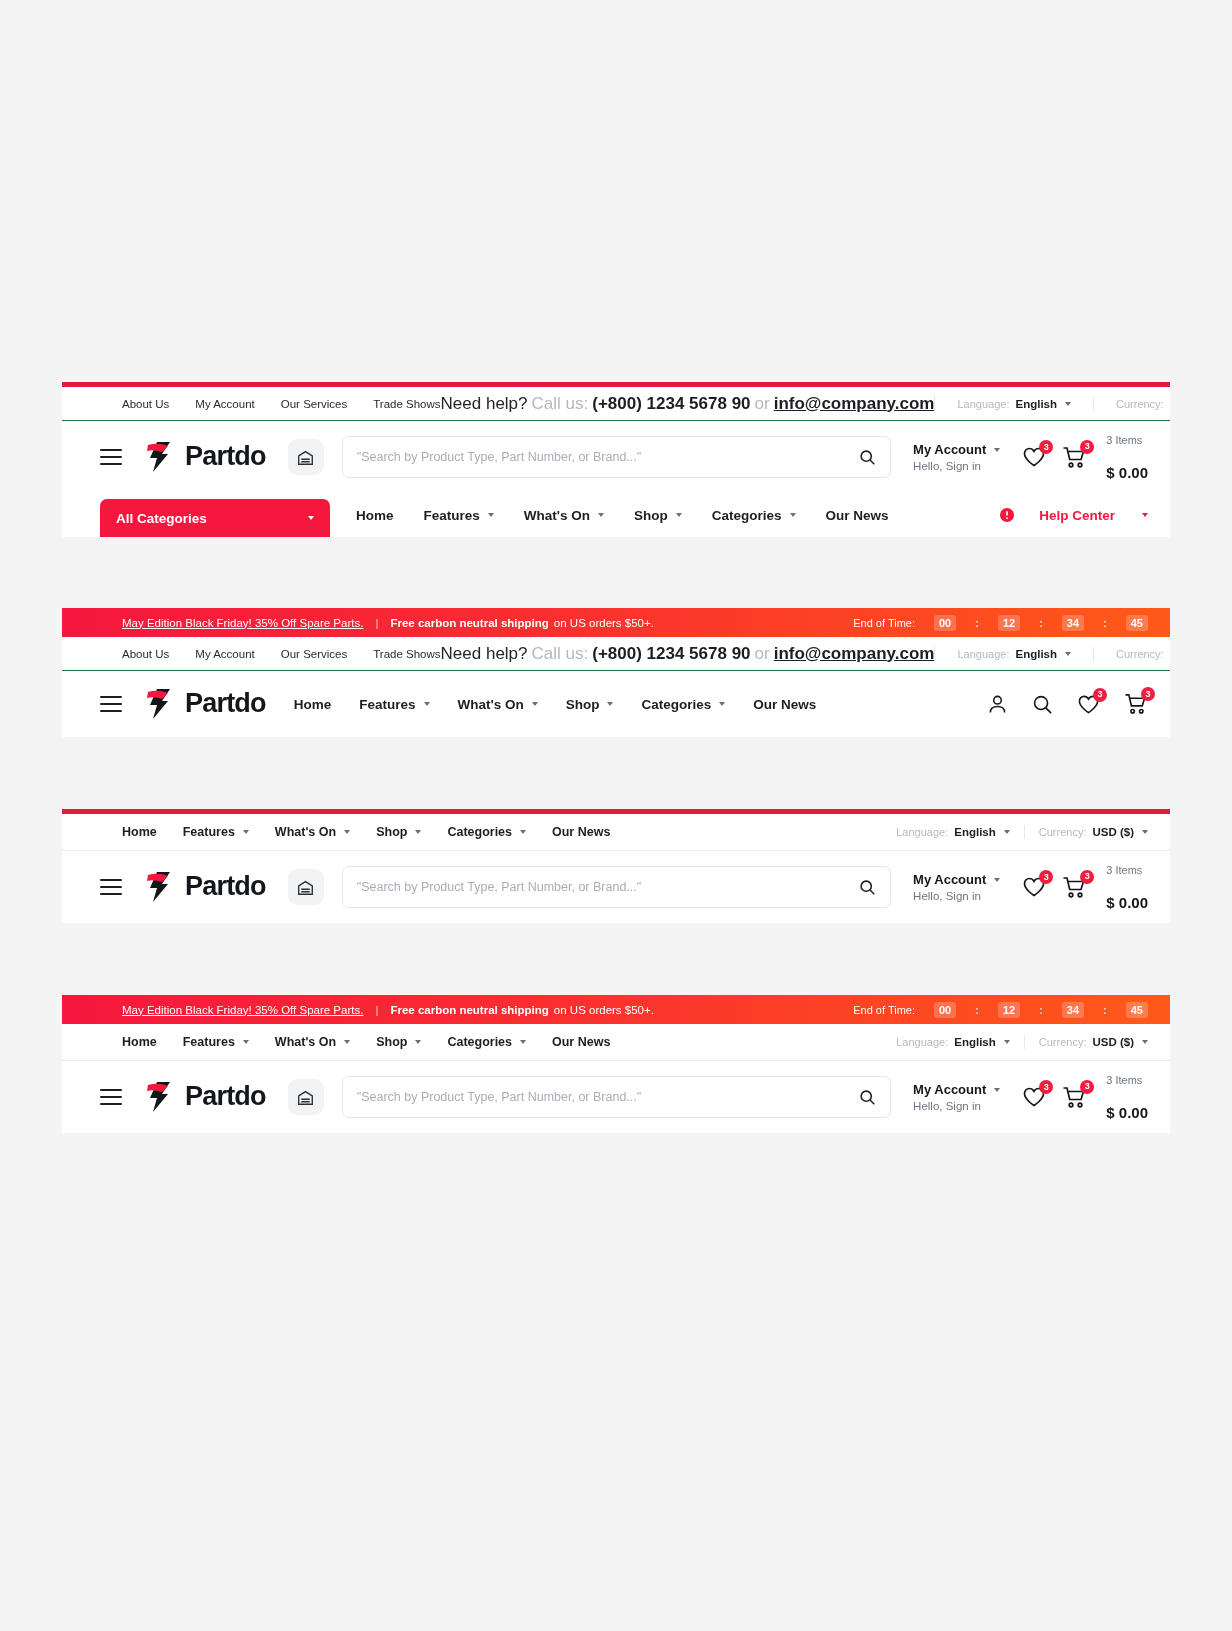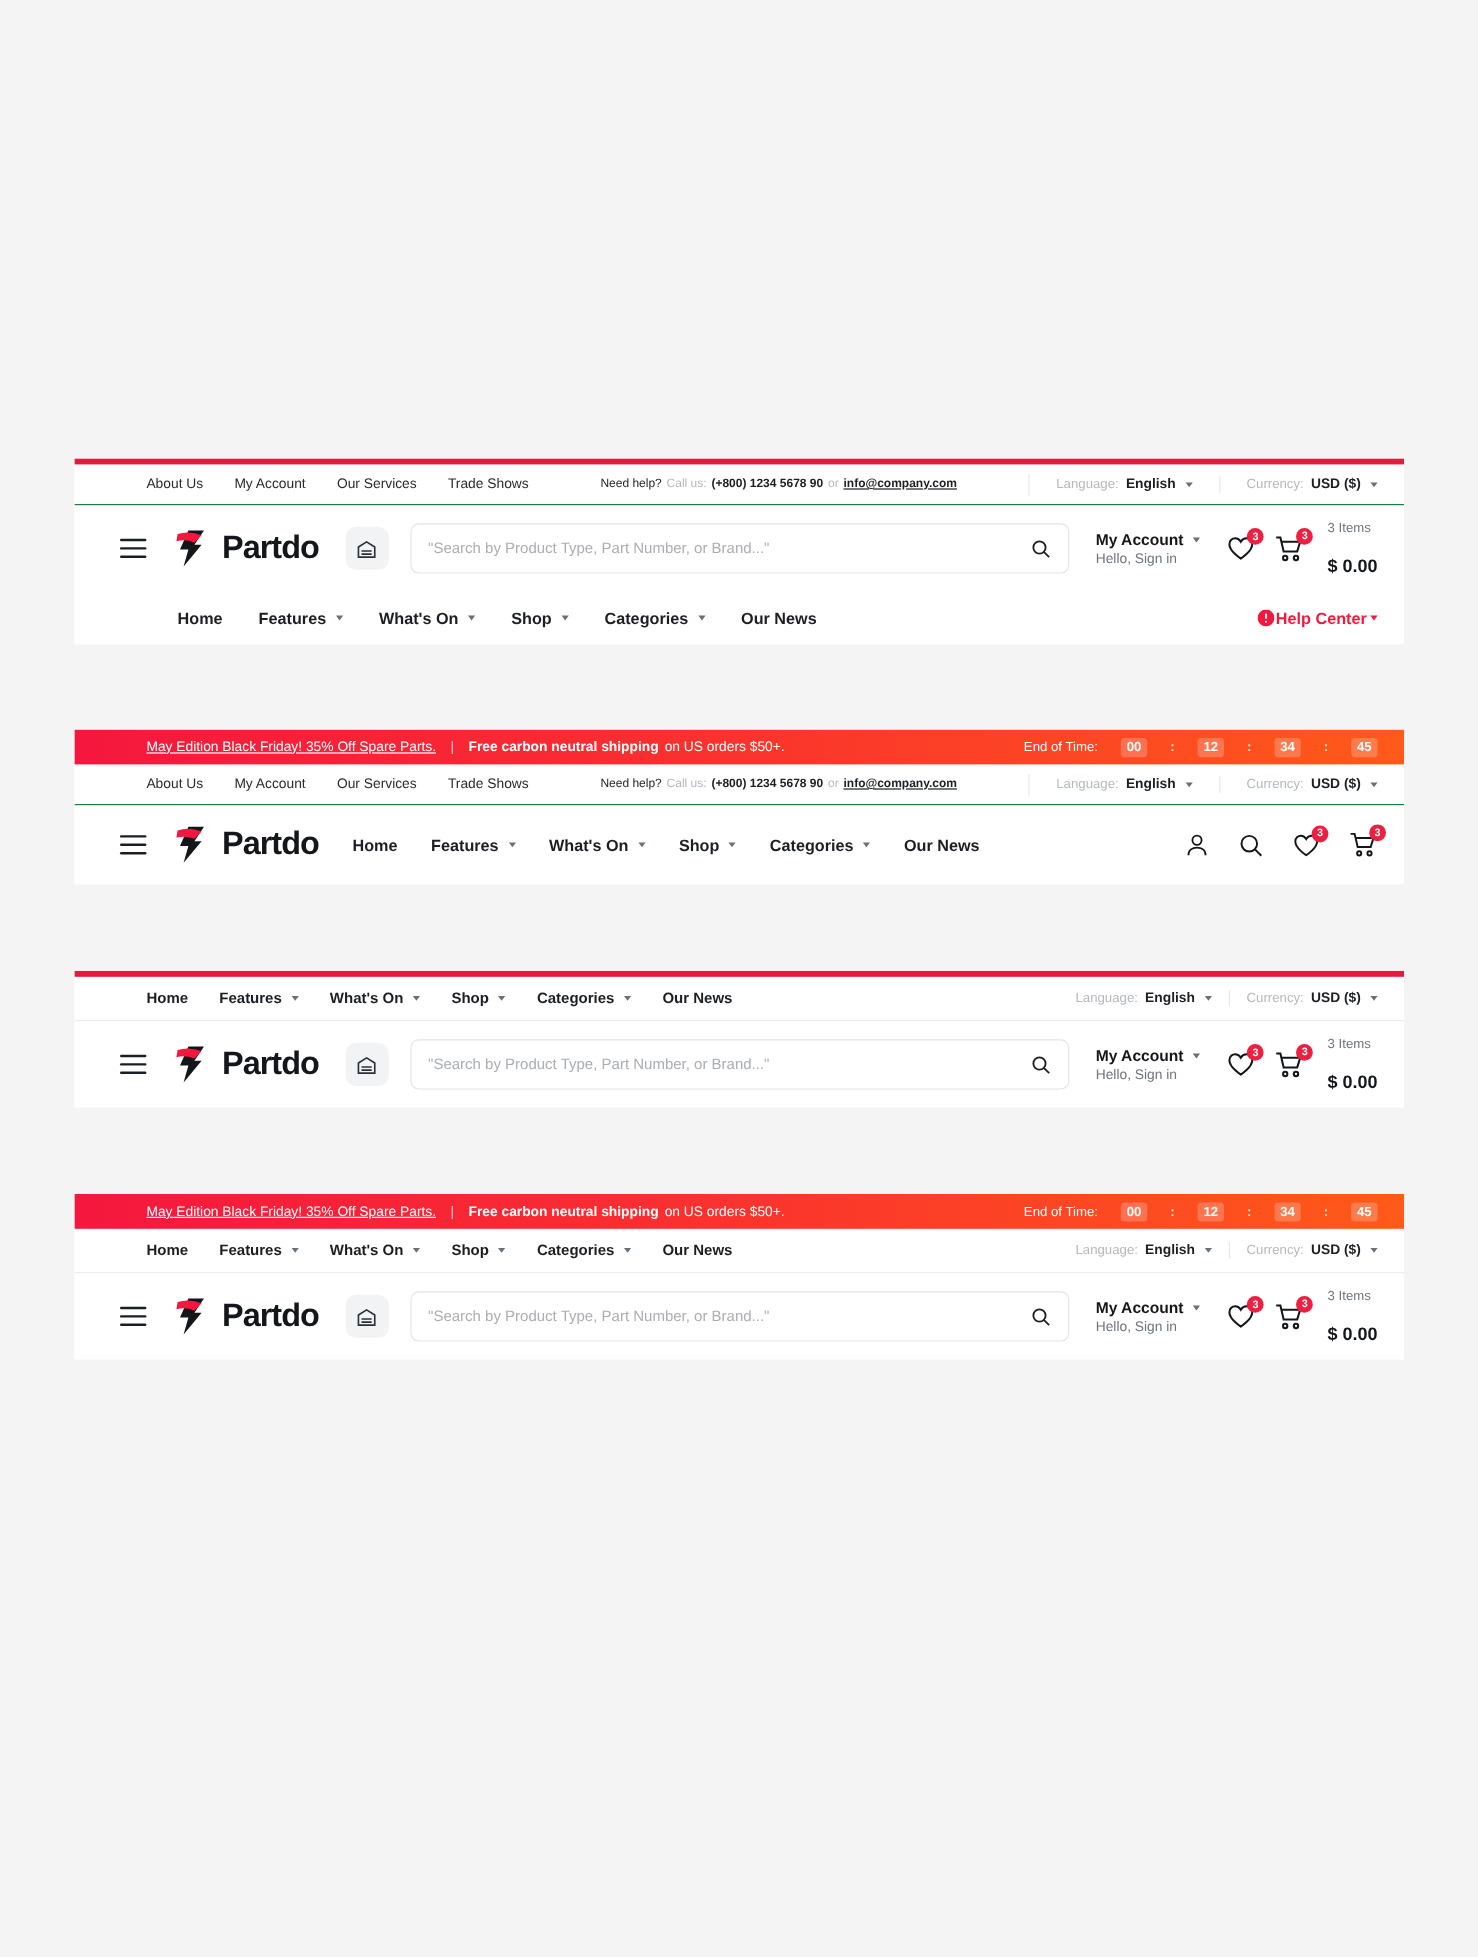--- a/index.html
+++ b/index.html
@@ -57,21 +57,21 @@
     color: #2b2b2b;
     white-space: nowrap;
   }
   .util-links { display: flex; gap: 26px; }
   .util-links a { color: #2b2b2b; text-decoration: none; font-weight: 500; }
   .util-mid {
     margin-left: auto;
     display: flex;
     align-items: flex-end;
     gap: 4px;
-    font-size: 10px;
+    font-size: 17px;
   }
   .util-mid .lbl { color: #22252a; font-weight: 500; }
   .util-mid .muted { color: #b4b9bf; }
   .util-mid .strong { color: #1b1f24; font-weight: 700; }
   .util-mid .mail { color: #1b1f24; font-weight: 700; text-decoration: underline; }
   .util-right {
     margin-left: auto;
     display: flex;
     align-items: center;
     gap: 8px;
@@ -183,21 +183,21 @@
   }
   .allcats .caret { border-top-color: #fff; }
   .mainnav { display: flex; align-items: center; gap: 30px; margin-left: 26px; }
   .mainnav .item {
     display: flex; align-items: center; gap: 6px;
     font-size: 13.5px; font-weight: 600; color: #1b1f24;
     text-decoration: none; white-space: nowrap;
   }
   .help {
     margin-left: auto;
-    display: flex; align-items: center; gap: 1px;
+    display: flex; align-items: center; gap: 25px;
     color: #f5173e; font-size: 13.5px; font-weight: 700;
   }
   .help .caret { border-top-color: #f5173e; }
 
   
   .promo {
     height: 29px;
     background: linear-gradient(90deg, #f5173e 0%, #fa2f2f 45%, #ff5a19 100%);
     display: flex; align-items: center;
     padding: 0 22px 0 60px;
@@ -337,20 +337,24 @@
           <span class="badge">3</span>
         </span>
         <span class="cart-meta">
           <div class="cart-items">3 Items</div>
           <div class="cart-total">$ 0.00</div>
         </span>
       </div>
     </div>
 
     <div class="navrow">
+      <div class="allcats">
+        <span>All Categories</span>
+        <i class="caret"></i>
+      </div>
       <nav class="mainnav">
         <a class="item" href="#">
             <span>Home</span>
           </a>
         <a class="item" href="#">
             <span>Features</span>
             <i class="caret"></i>
           </a>
         <a class="item" href="#">
             <span>What's On</span>

